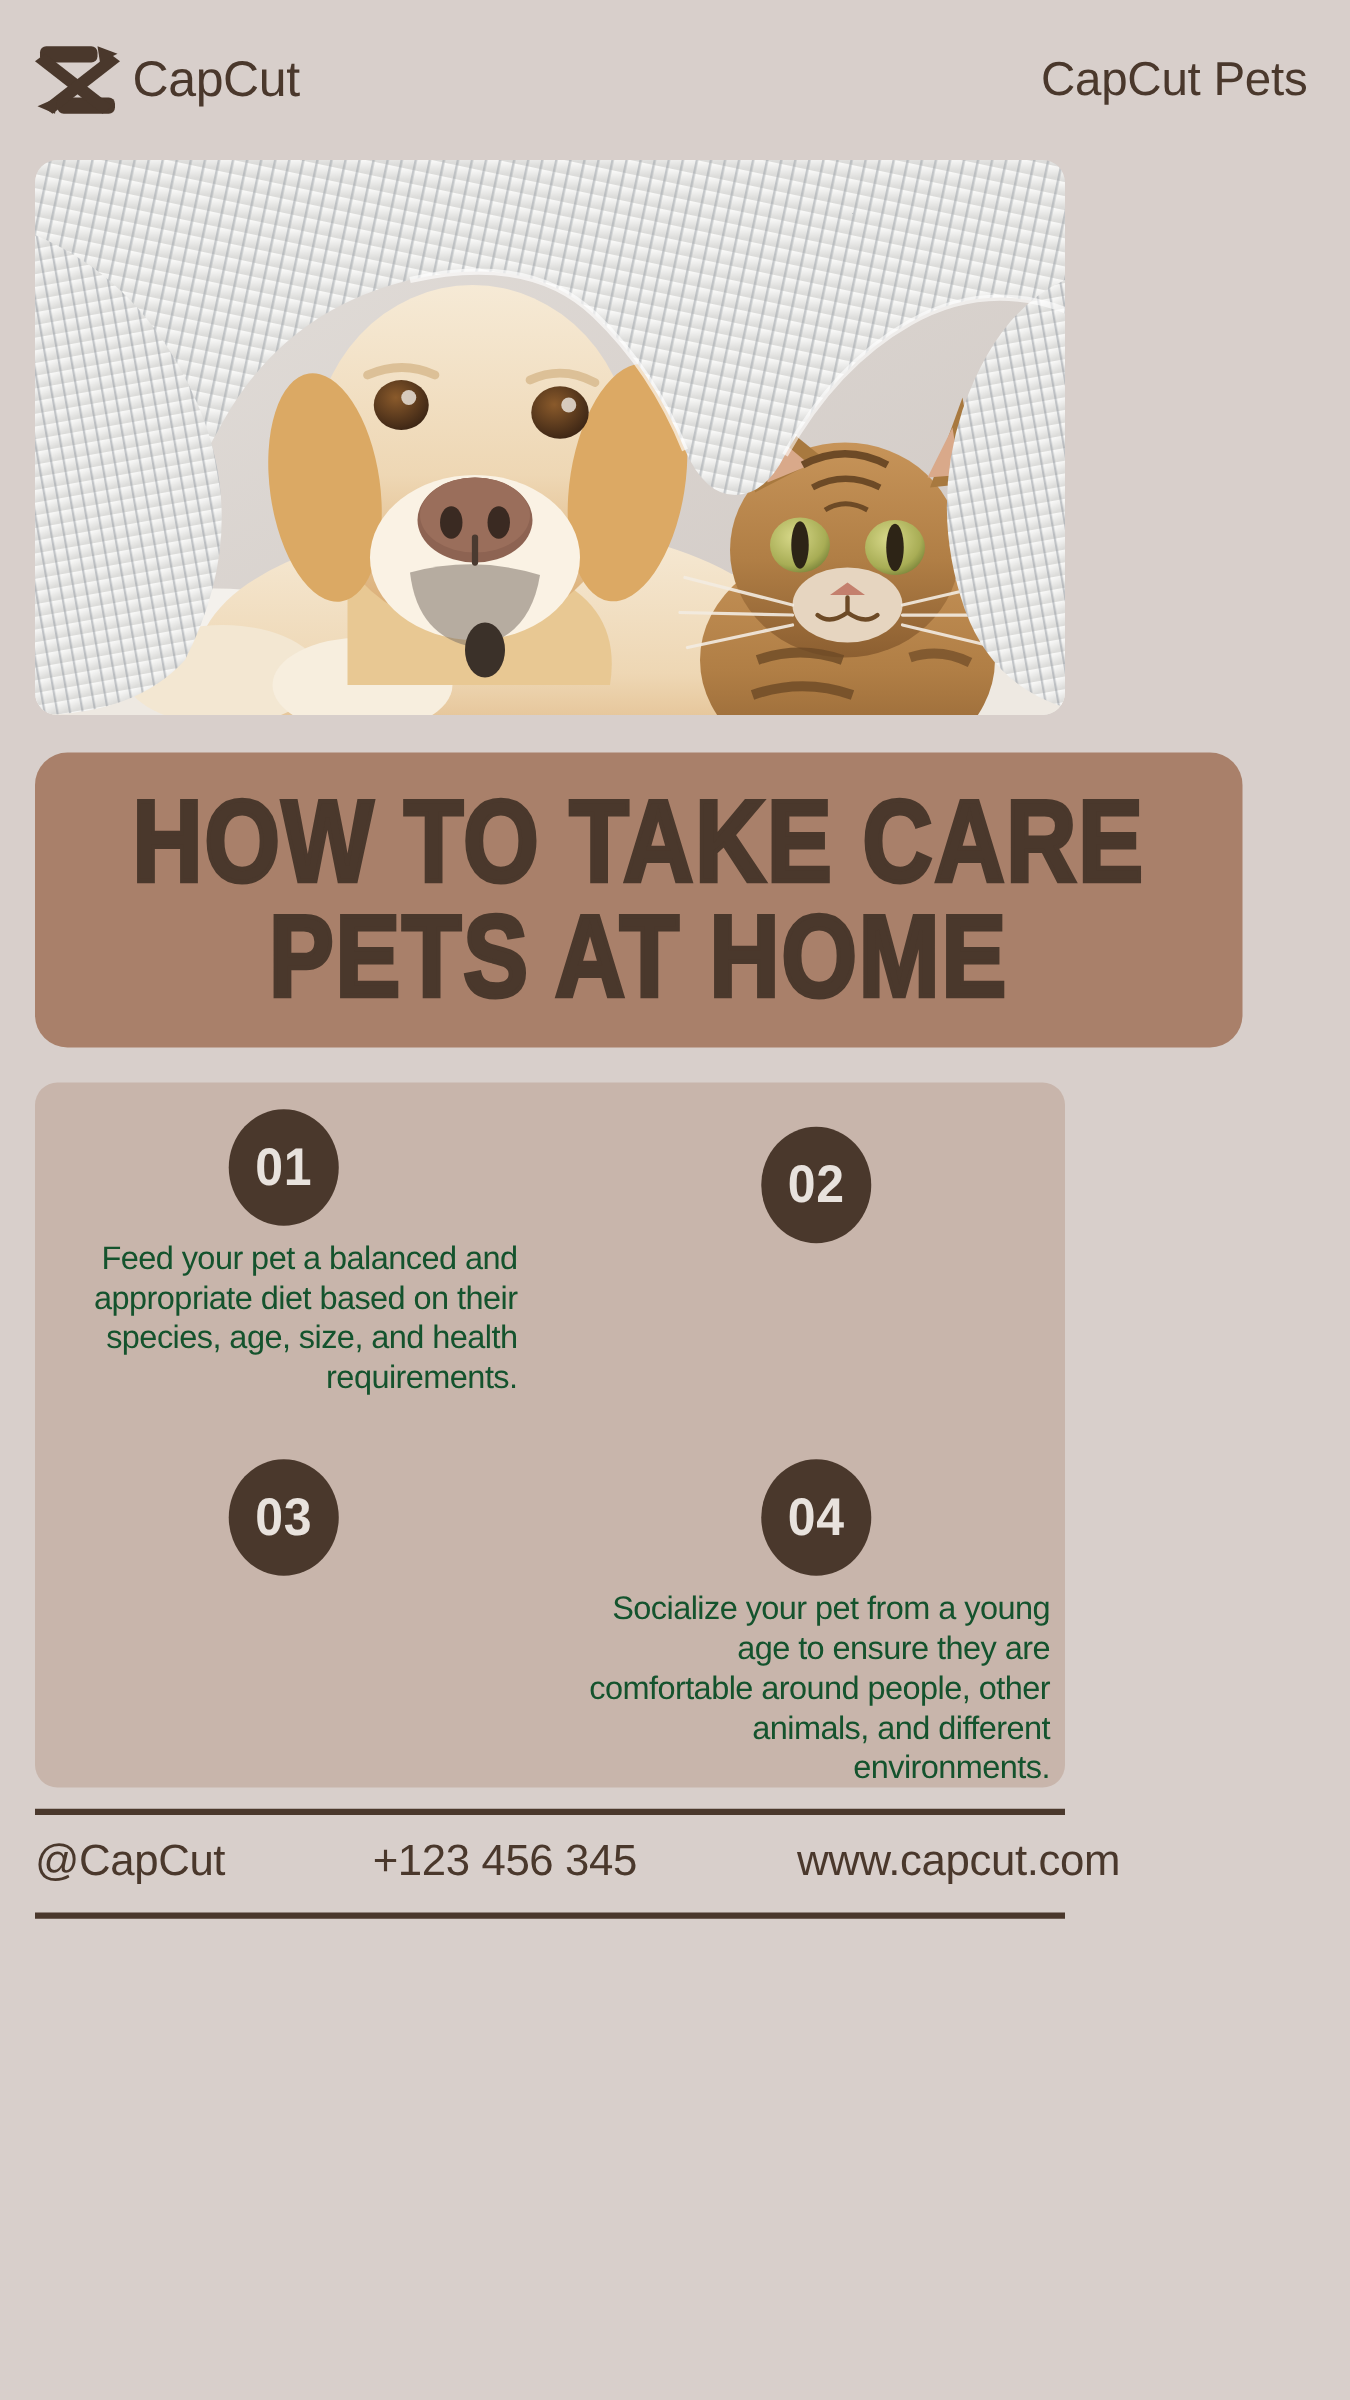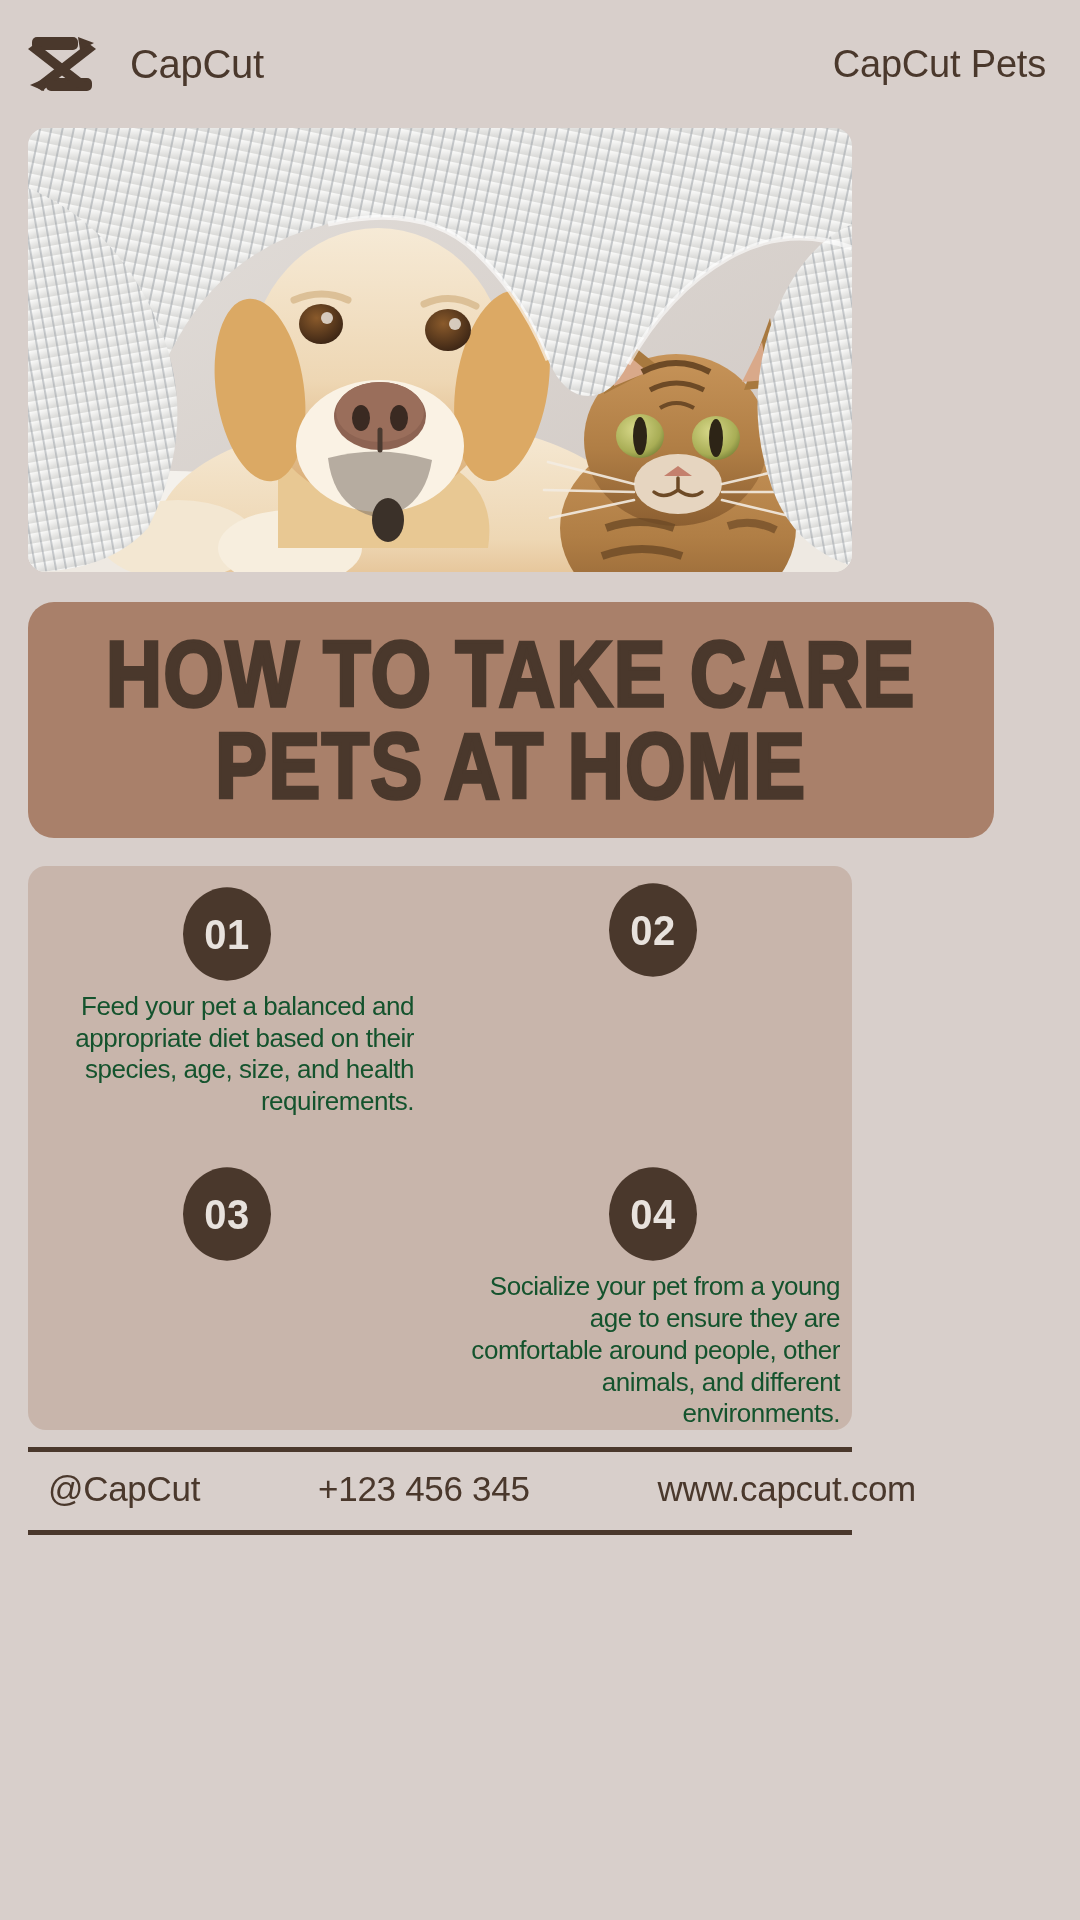--- a/index.html
+++ b/index.html
@@ -10,21 +10,21 @@
     overflow:hidden;
     position:relative;
   }
 
   
   .header{
     position:absolute; left:0; top:0; width:1080px; height:128px;
     display:flex; align-items:center; justify-content:space-between;
     padding:0 34px 0 28px;
   }
-  .brand{ display:flex; align-items:center; gap:34px; }
+  .brand{ display:flex; align-items:center; gap:10px; }
   .logo-mark{ width:68px; height:58px; display:block; }
   .brand-name{
     font-size:40px; color:#4a382c; letter-spacing:-0.3px;
     font-family:"Liberation Sans", sans-serif;
   }
   .header-right{
     font-size:38px; color:#4a382c; letter-spacing:-0.2px;
   }
 
   
@@ -67,21 +67,21 @@
     grid-template-columns:1fr 1fr;
     grid-template-rows:1fr 1fr;
     gap:28px;
   }
   .tip{
     display:flex; flex-direction:column;
     align-items:center;
     padding:0 12px;
   }
   .tip-1{ padding-top:24px; }
-  .tip-2{ padding-top:20px; }
+  .tip-2{ padding-top:38px; }
   .tip-3{ padding-top:22px; }
   .tip-4{ padding-top:22px; }
 
   .num-badge{
     width:88px; height:88px; border-radius:50%;
     background:#4a382c;
     display:flex; align-items:center; justify-content:center;
     color:#e8e2dd;
     font-family:"Liberation Sans Narrow","Liberation Sans", sans-serif;
     font-weight:bold; font-size:40px;
@@ -109,21 +109,21 @@
 
   .footer{
     position:absolute; left:28px; top:1447px;
     width:824px; height:83px;
     display:flex; align-items:center;
   }
   .footer-item{
     color:#4a382c; font-size:35px; letter-spacing:-0.3px;
     white-space:nowrap;
   }
-  .f-handle{ margin-left:20px; }
+  .f-handle{ }
   .f-phone{ margin-left:118px; }
   .f-web{ margin-left:128px; }
 </style>
 </head>
 <body>
 
 <div class="header">
   <div class="brand">
     <span>
       <svg class="logo-mark" viewBox="0 0 68 58" xmlns="http://www.w3.org/2000/svg">

